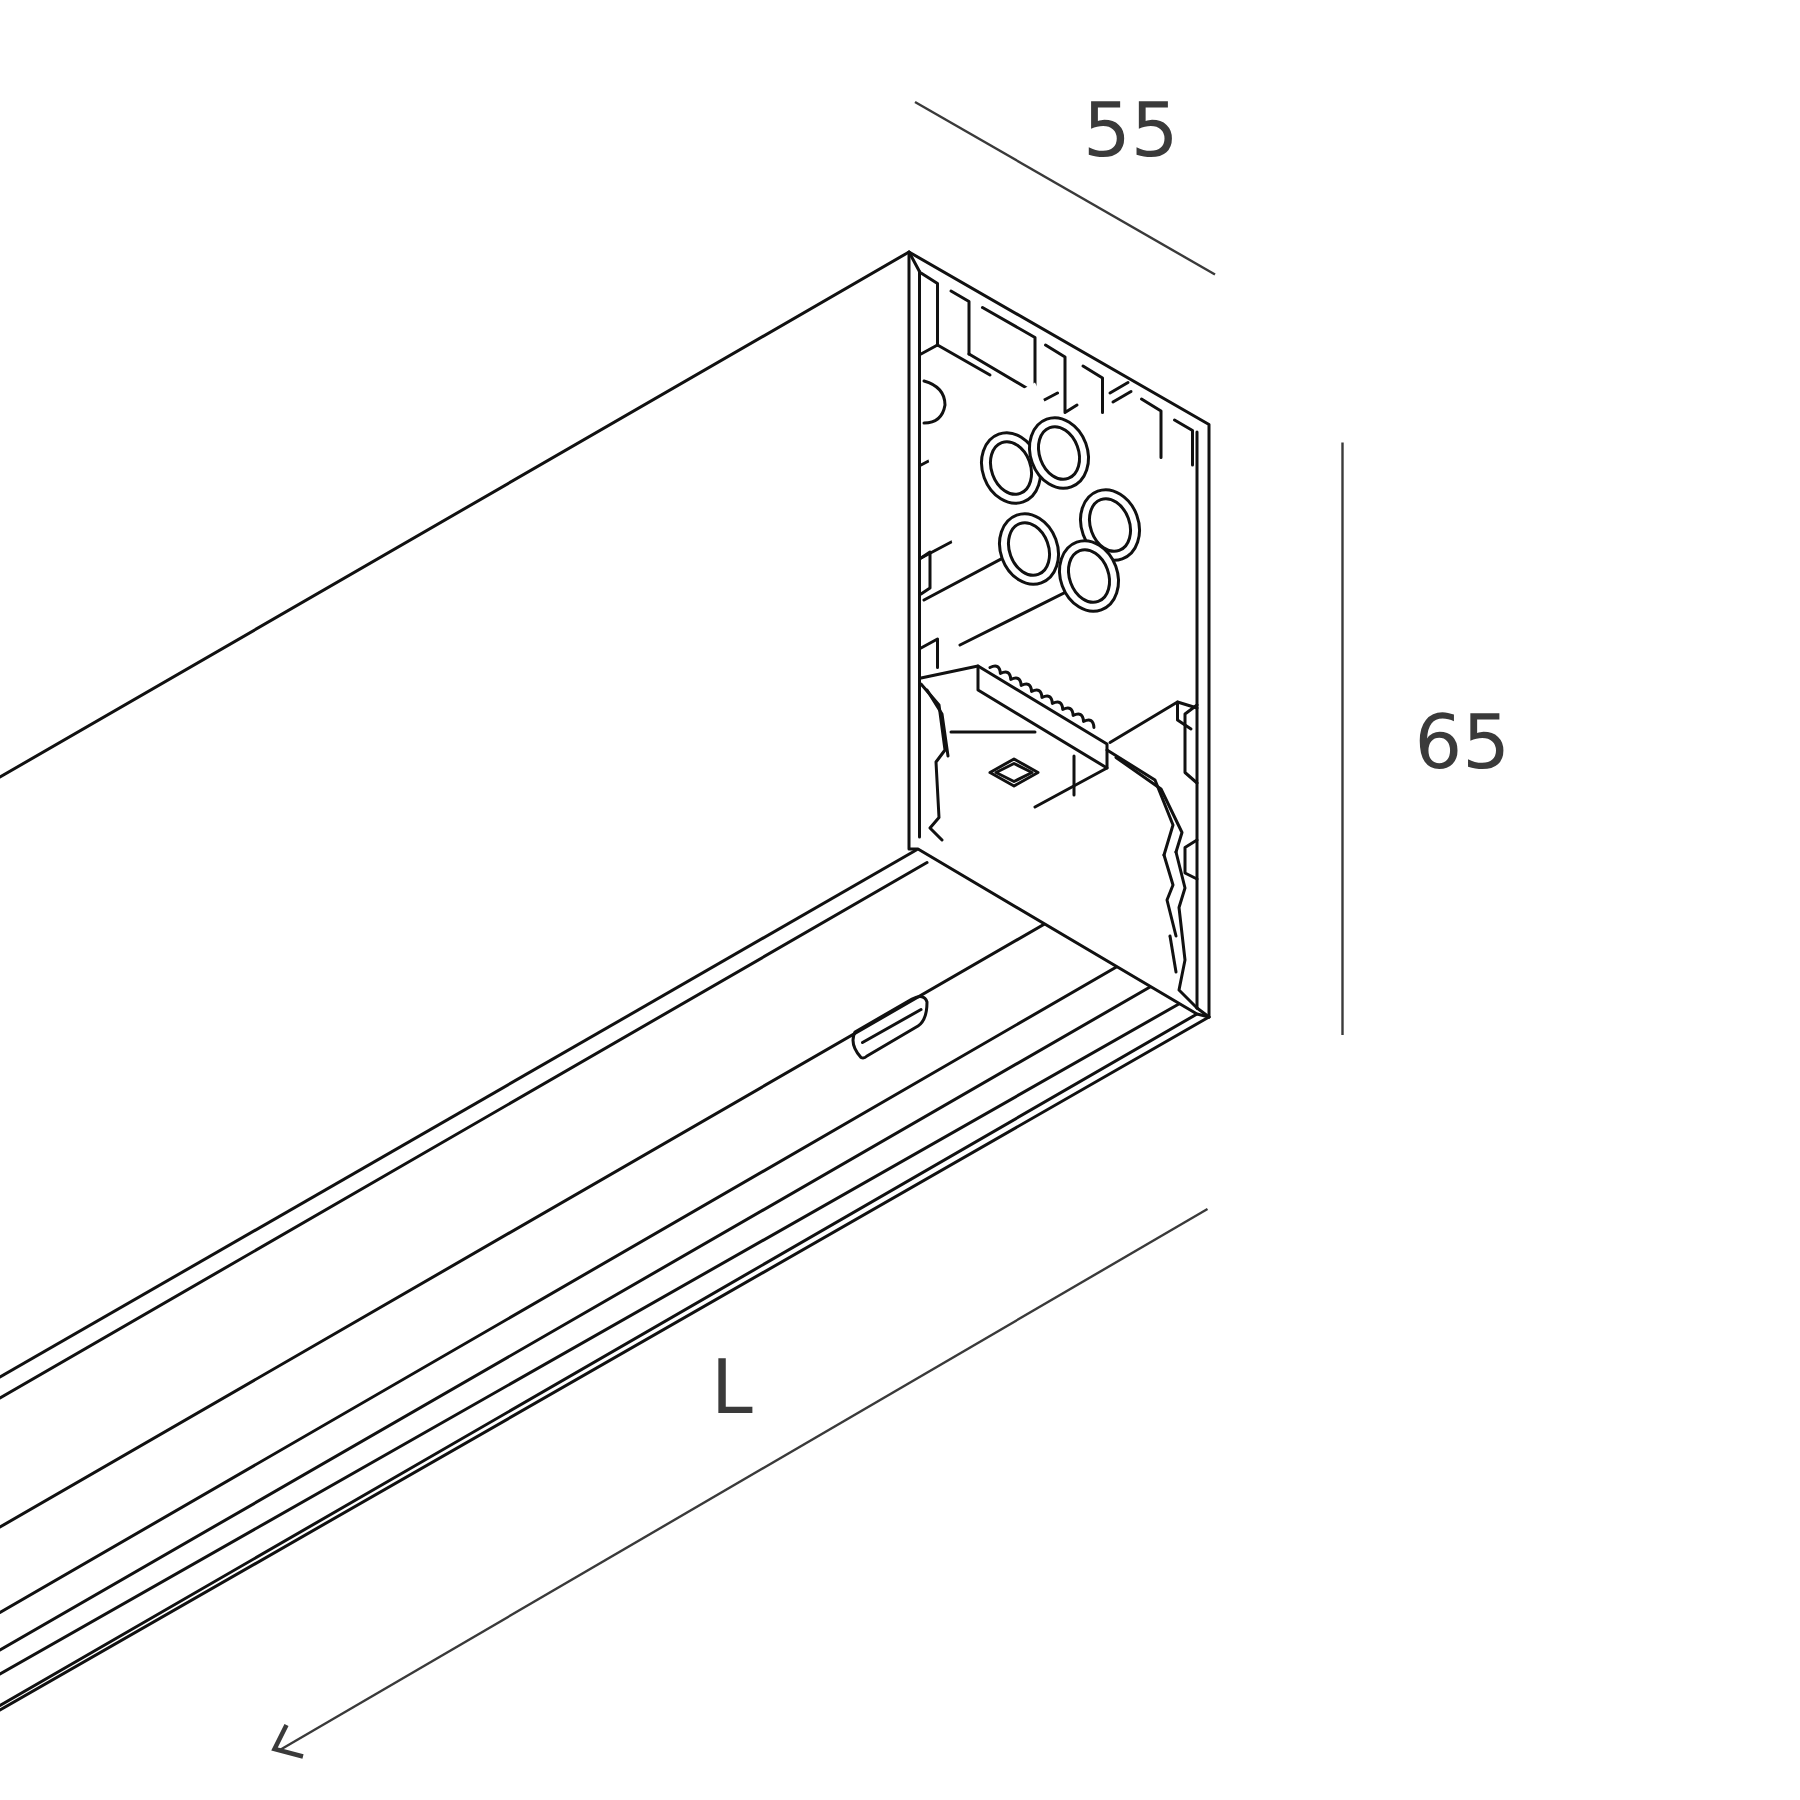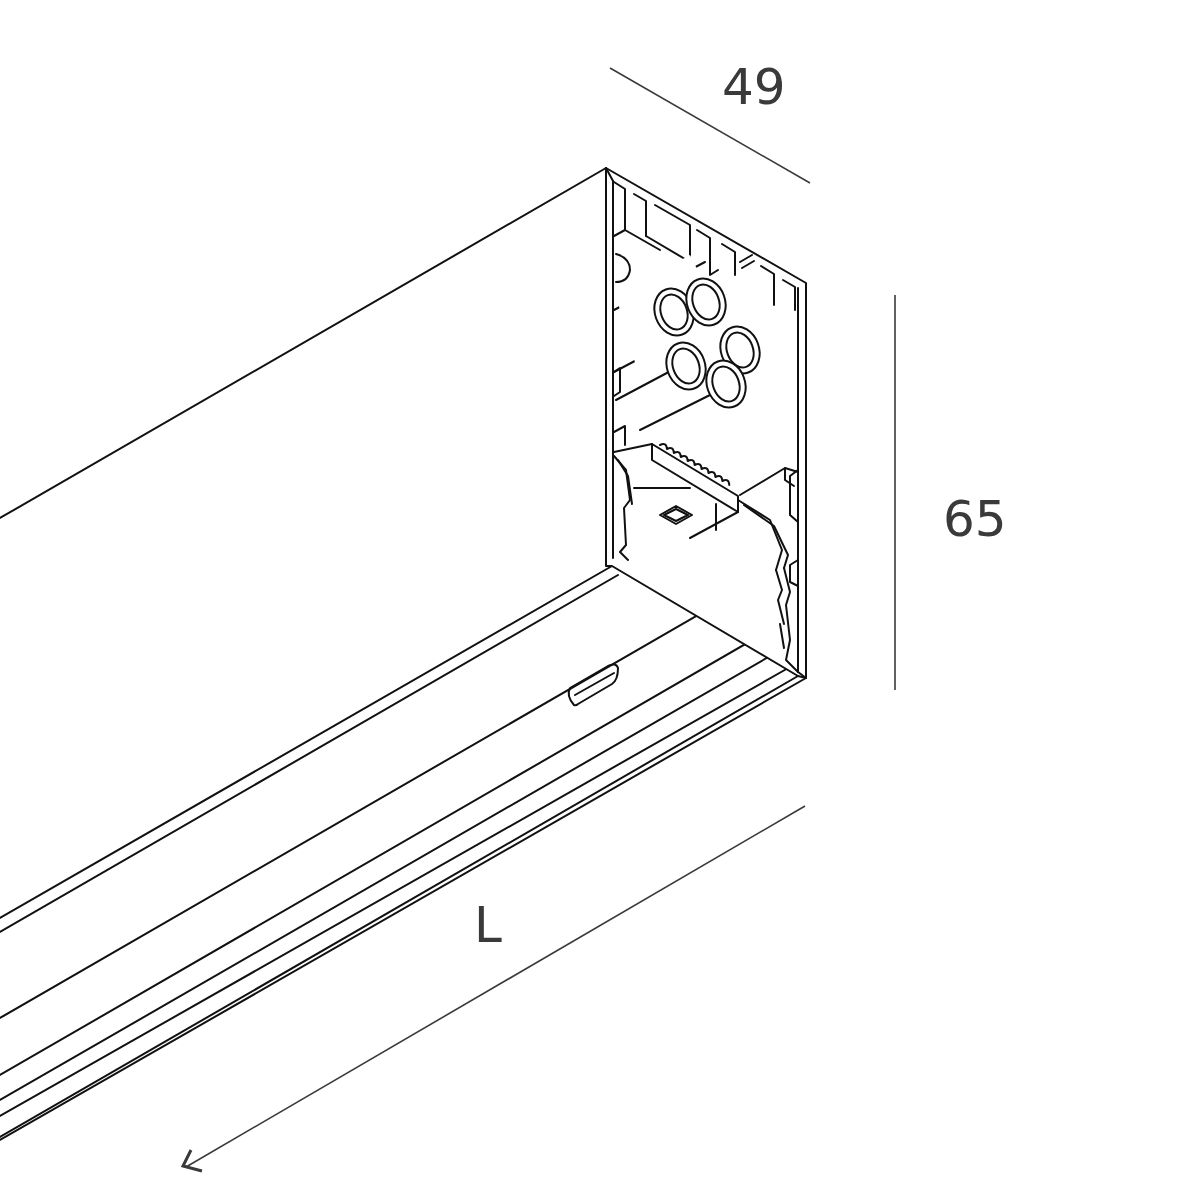--- a/index.html
+++ b/index.html
@@ -141,16 +141,16 @@
       <polyline class="ln" points="798,470 790,476 790,515 798,522"></polyline>
       <polyline class="ln" points="798,560 790,565 790,582 798,586"></polyline>
     </g>
 
     <g>
       <path class="ln" d="M574,705 Q566,696 570,688 L608,666 Q616,662 618,668 Q618,680 612,684 L578,704 Q576,706 574,705 Z"></path>
       <line class="ln" x1="575" y1="695" x2="614" y2="673"></line>
     </g>
   </svg>
 
-  <div class="dimlabel" style="left:722px; top:62px;">49</div>
-  <div class="dimlabel" style="left:943px; top:470px;margin-top:24px;">65</div>
+  <div class="dimlabel" style="left:722px; top:62px;">55</div>
+  <div class="dimlabel" style="left:943px; top:470px;">65</div>
   <div class="dimlabel" style="left:474px; top:900px;">L</div>
 </div>
 
 </body></html>

